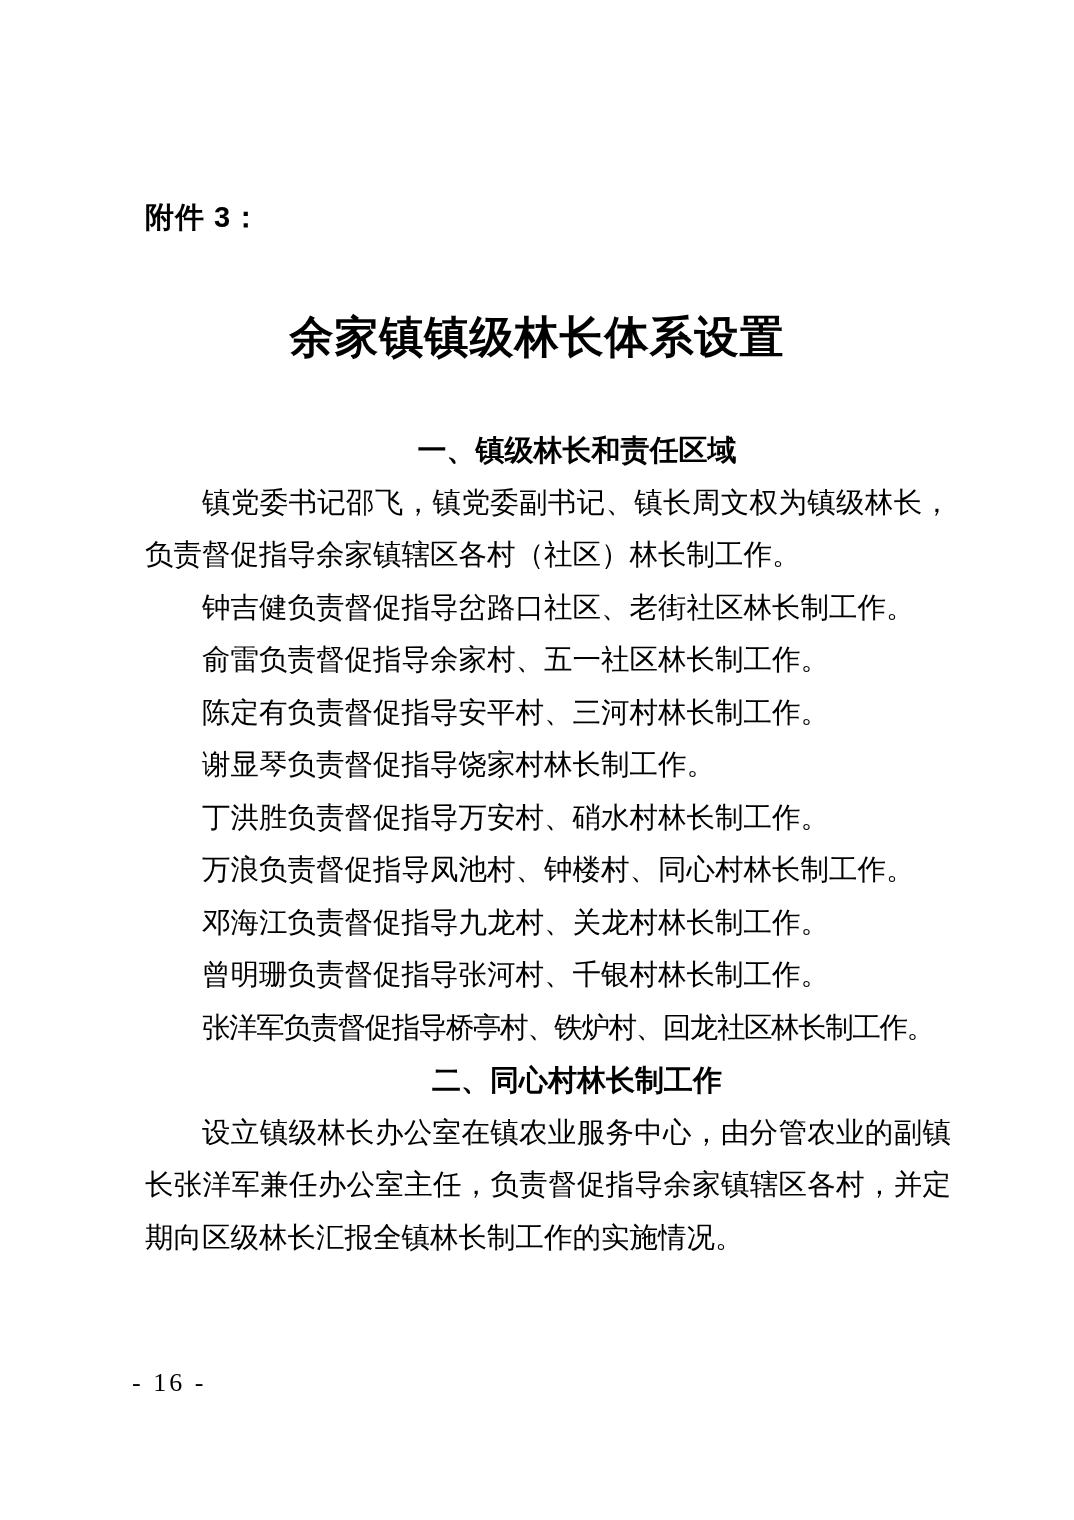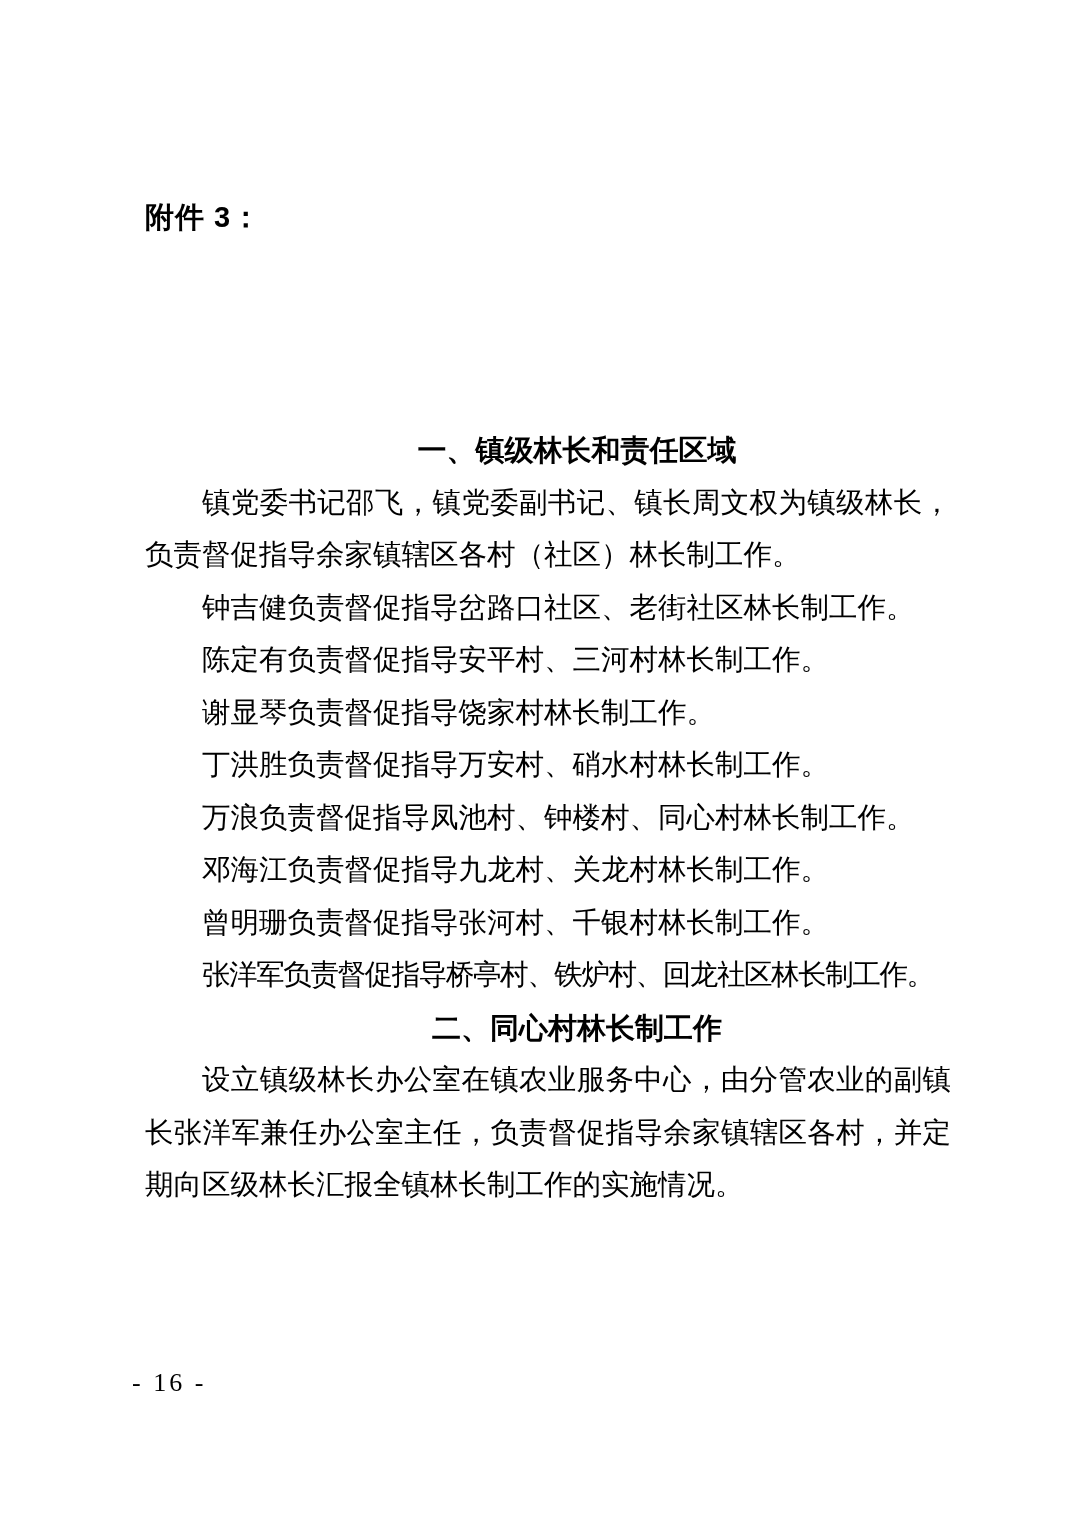--- a/index.html
+++ b/index.html
@@ -75,27 +75,29 @@
     letter-spacing: 3px;
   }
 </style>
 </head>
 <body>
 
 <div class="page">
 
   <div class="attachment-label">附件 3：</div>
 
+  <h1 class="doc-title">余家镇镇级林长体系设置</h1>
 
   <div class="content">
 
     <h2 class="section-heading">一、镇级林长和责任区域</h2>
 
     <p>镇党委书记邵飞，镇党委副书记、镇长周文权为镇级林长，负责督促指导余家镇辖区各村（社区）林长制工作。</p>
     <p>钟吉健负责督促指导岔路口社区、老街社区林长制工作。</p>
+    <p>俞雷负责督促指导余家村、五一社区林长制工作。</p>
     <p>陈定有负责督促指导安平村、三河村林长制工作。</p>
     <p>谢显琴负责督促指导饶家村林长制工作。</p>
     <p>丁洪胜负责督促指导万安村、硝水村林长制工作。</p>
     <p>万浪负责督促指导凤池村、钟楼村、同心村林长制工作。</p>
     <p>邓海江负责督促指导九龙村、关龙村林长制工作。</p>
     <p>曾明珊负责督促指导张河村、千银村林长制工作。</p>
     <p class="compress">张洋军负责督促指导桥亭村、铁炉村、回龙社区林长制工作。</p>
 
     <h2 class="section-heading">二、同心村林长制工作</h2>
 

